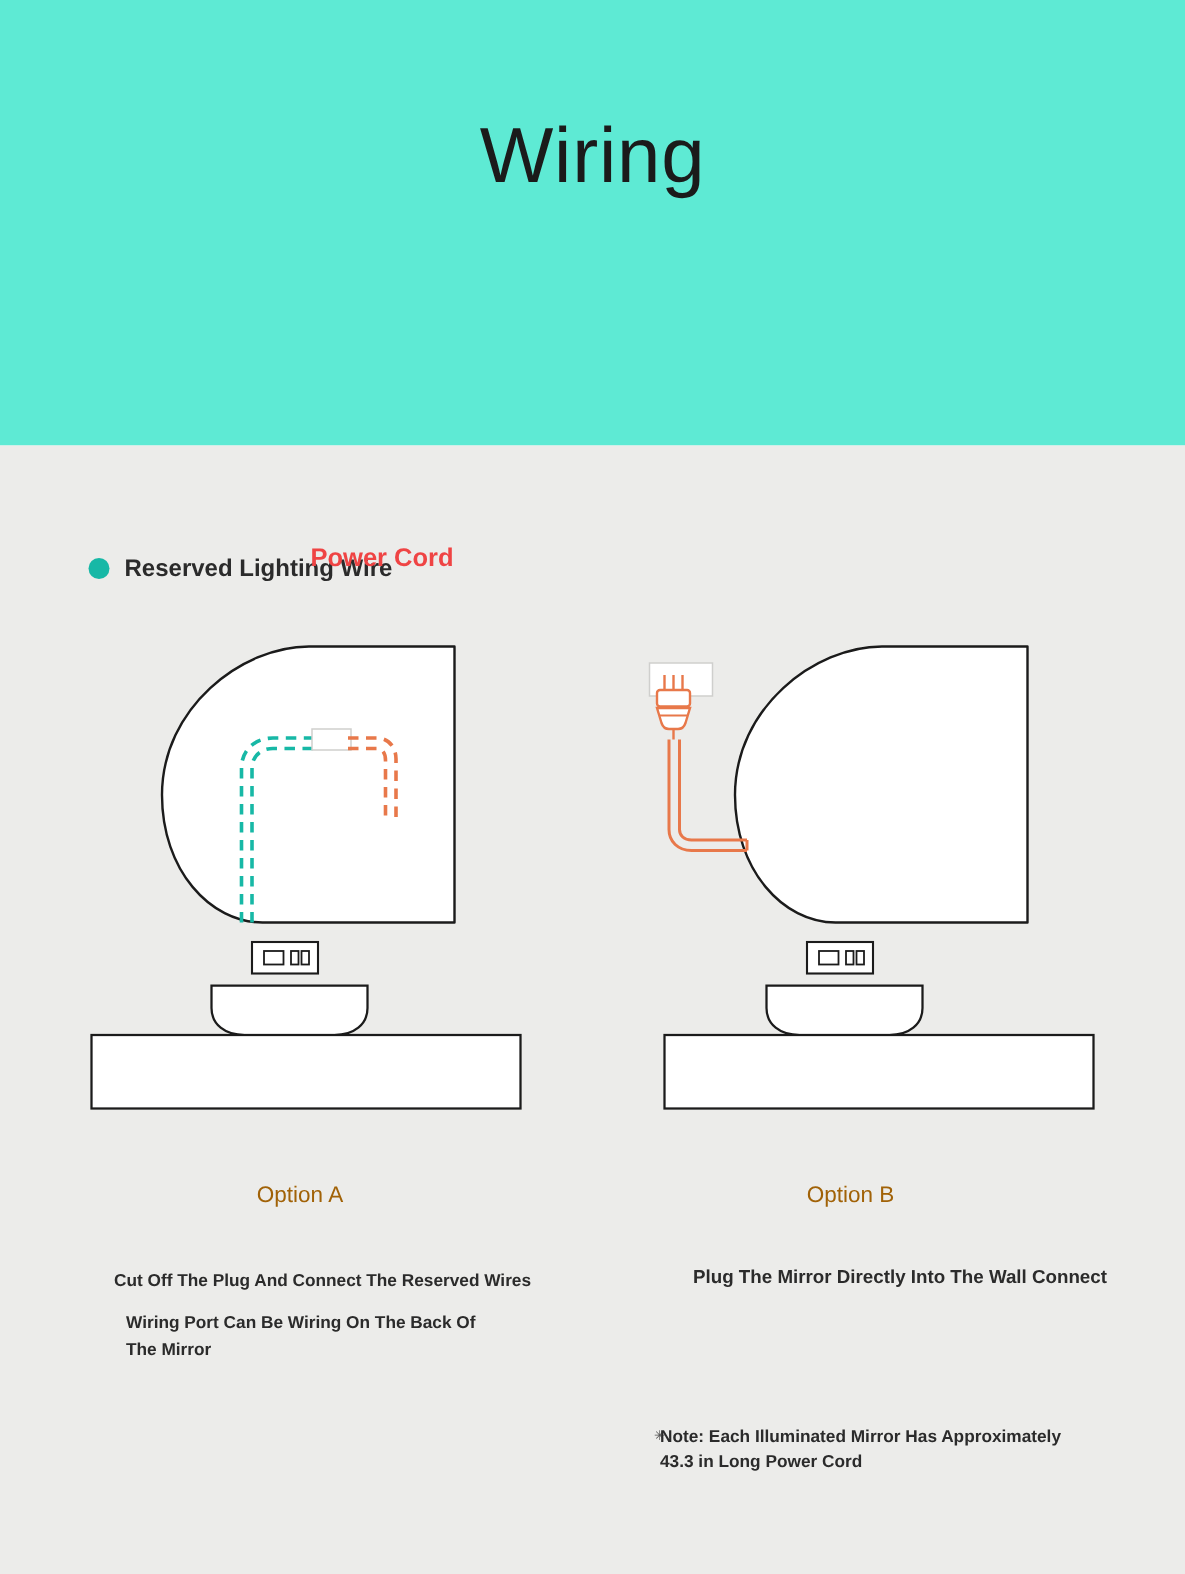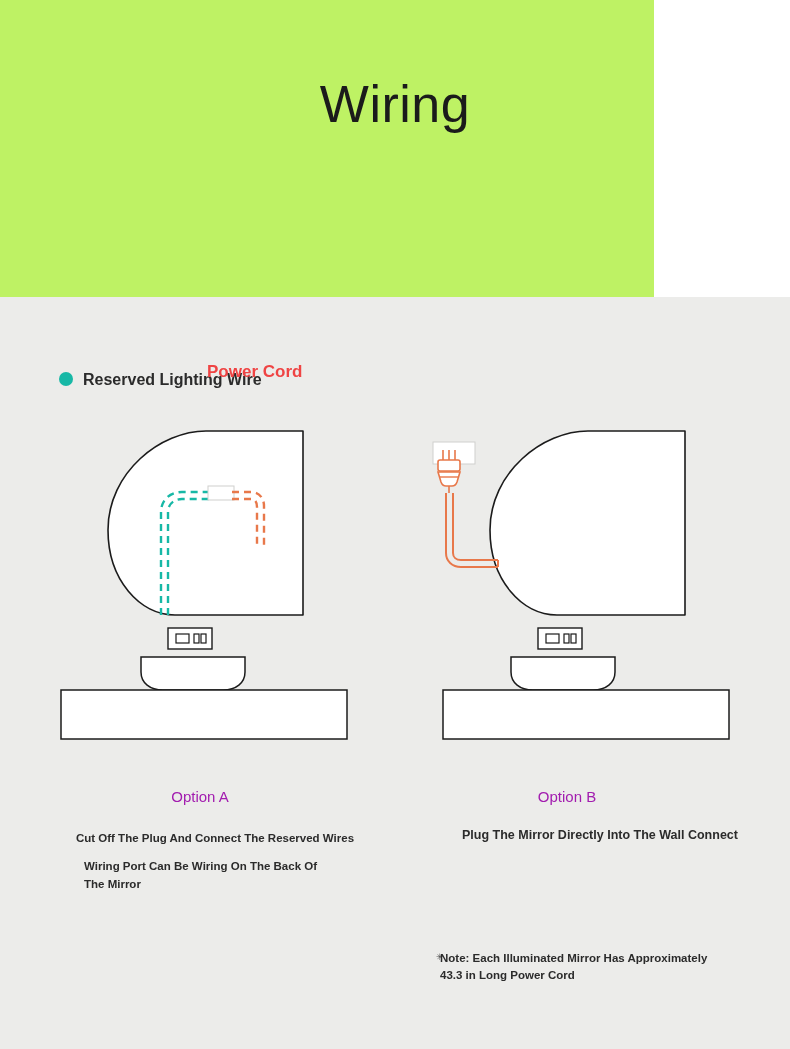--- a/index.html
+++ b/index.html
@@ -14,23 +14,23 @@
     color: #1b1b1b;
     position: relative;
     overflow: hidden;
   }
 
   
   .header {
     position: absolute;
     left: 0;
     top: 0;
-    width: 654px;
+    width: 790px;
     height: 297px;
-    background: #bef264;
+    background: #5eead4;
   }
   .title {
     position: absolute;
     left: 0;
     top: 78px;
     width: 790px;
     text-align: center;
     font-size: 52px;
     font-weight: 400;
     letter-spacing: 0.5px;
@@ -101,31 +101,32 @@
   }
   .diagram.left  { left: 40px;  top: 400px; width: 330px; height: 350px; }
   .diagram.right { left: 425px; top: 400px; width: 330px; height: 350px; }
 
   .caption {
     position: absolute;
     width: 330px;
     text-align: center;
     font-size: 15px;
     font-weight: 400;
-    color: #a21caf;
+    color: #a16207;
   }
   .caption.left  { left: 35px;  top: 788px; }
   .caption.right { left: 402px; top: 788px; }
 
   .desc {
     position: absolute;
     font-size: 11.5px;
     font-weight: 600;
     color: #2b2b2b;
     line-height: 1.55;
+    margin-top: 16px;
   }
   .desc-a1 { left: 75px; top: 830px; width: 280px; text-align: center; }
   .desc-a2 { left: 84px; top: 858px; width: 240px; text-align: left; }
   .desc-b1 { left: 440px; top: 826px; width: 320px; text-align: center; font-size: 12.5px; font-weight: 600;}
   .note {
     position: absolute;
     left: 440px;
     top: 950px;
     width: 290px;
     font-size: 11.5px;

